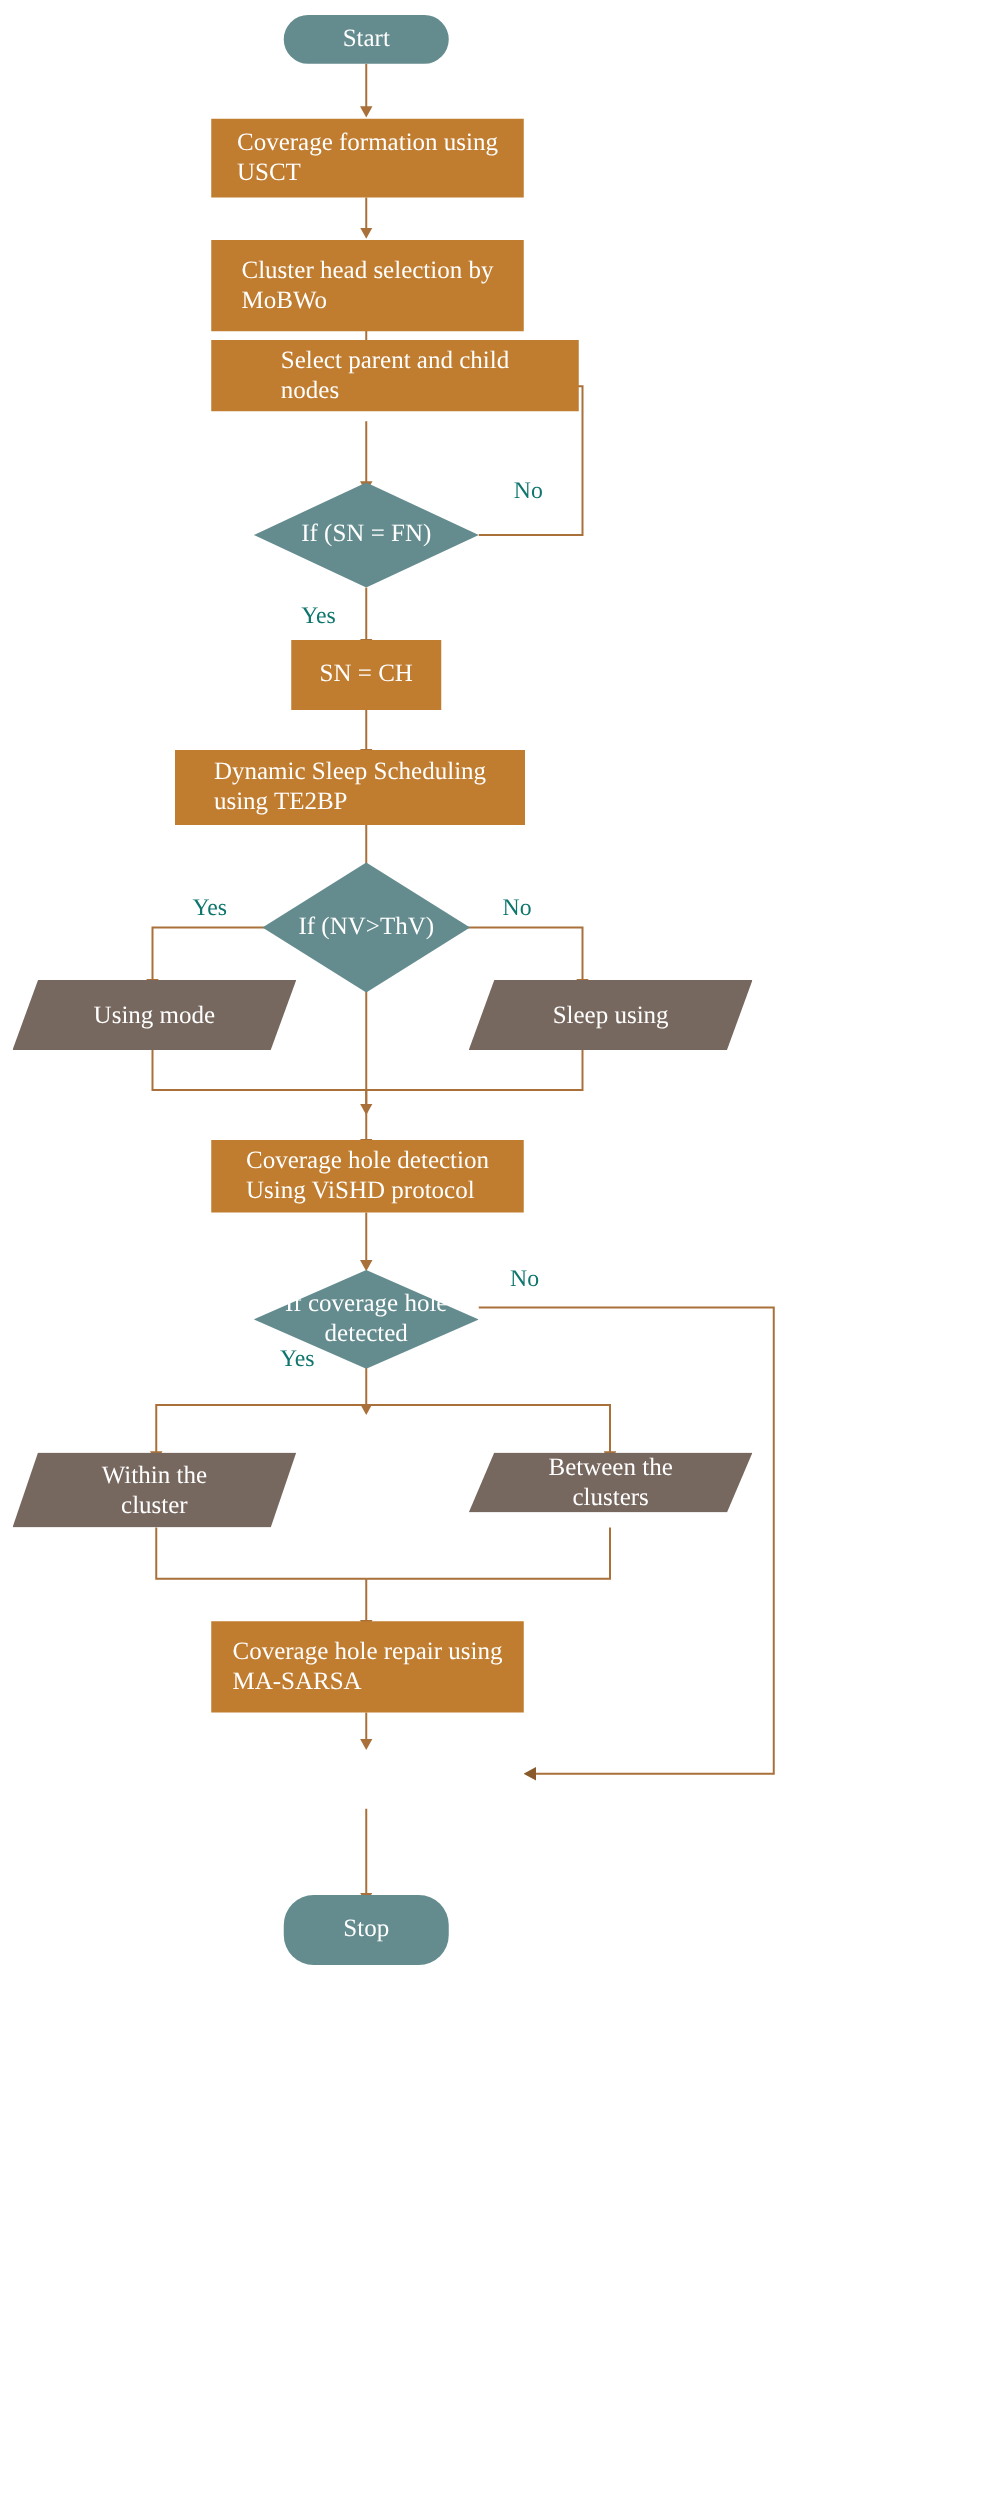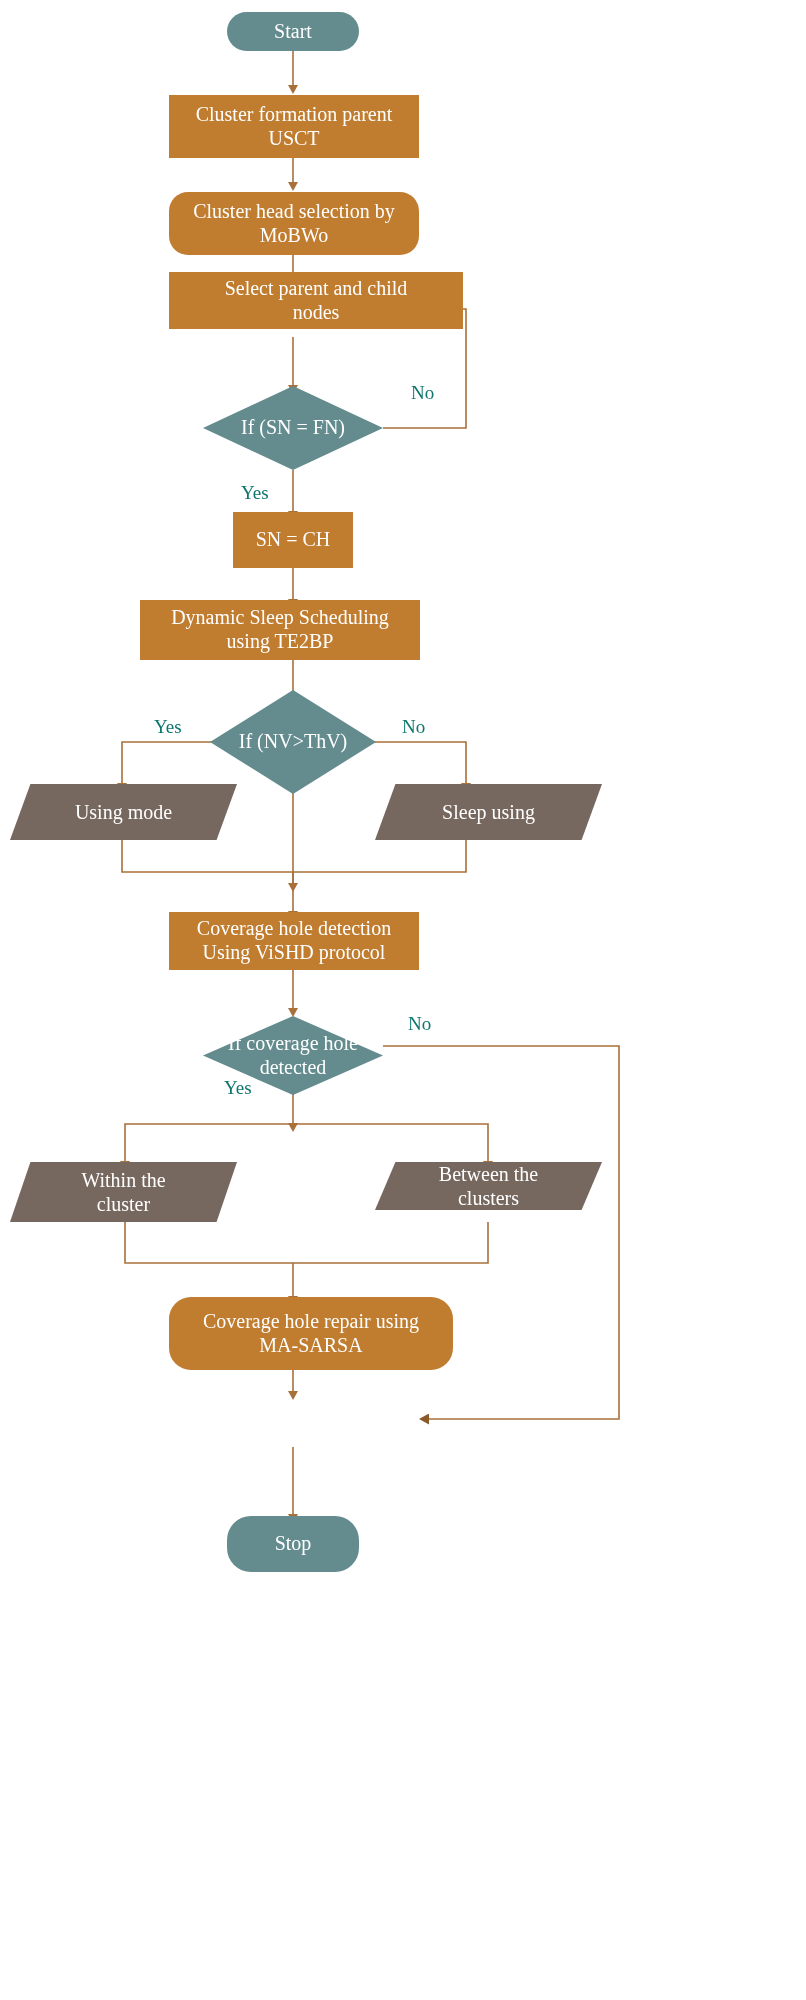--- a/index.html
+++ b/index.html
@@ -1,20 +1,20 @@
 <!DOCTYPE html>
 <html><head>
 <meta charset="utf-8">
 <style>
   html,body{margin:0;padding:0;background:#ffffff;}
   body{width:806px;height:2000px;overflow:hidden;font-family:"Liberation Serif",serif;}
   #stage{position:relative;width:806px;height:2000px;background:#fff;}
   svg#edges{position:absolute;left:0;top:0;width:806px;height:2000px;}
   .node{position:absolute;display:flex;align-items:center;justify-content:center;
-        text-align:center;color:#ffffff;box-sizing:border-box;line-height:1.18;}
+        text-align:left;color:#ffffff;box-sizing:border-box;line-height:1.18;}
   .proc{background:#c07c2f;font-size:20px;}
   .term{background:#648c8e;border-radius:24px;font-size:20px;}
   .diamond-wrap{position:absolute;}
   .diamond-shape{position:absolute;left:0;top:0;width:100%;height:100%;
         background:#648c8e;clip-path:polygon(50% 0%,100% 50%,50% 100%,0% 50%);}
   .diamond-label{position:absolute;left:0;top:0;width:100%;height:100%;
         display:flex;align-items:center;justify-content:center;color:#fff;
         font-size:20px;text-align:center;line-height:1.18;}
   .para{position:absolute;}
   .para-shape{position:absolute;left:0;top:0;width:100%;height:100%;
@@ -81,26 +81,26 @@
       <line x1="293" y1="1447" x2="293" y2="1515" marker-end="url(#ah)"></line>
     </g>
   </svg>
 
   <div class="node term" style="left:227px;top:12px;width:132px;height:39px;">
     <span>Start</span>
   </div>
 
   <div class="node proc" style="left:169px;top:95px;width:250px;height:63px;">
     <span>
-      <span>Cluster formation parent</span><br>
+      <span>Coverage formation using</span><br>
       <span>USCT</span>
     </span>
   </div>
 
-  <div class="node proc" style="left:169px;top:192px;width:250px;height:63px;border-radius:19px;">
+  <div class="node proc" style="left:169px;top:192px;width:250px;height:73px;">
     <span>
       <span>Cluster head selection by</span><br>
       <span>MoBWo</span>
     </span>
   </div>
 
   <div class="node proc" style="left:169px;top:272px;width:294px;height:57px;">
     <span>
       <span>Select parent and child</span><br>
       <span>nodes</span>
@@ -182,21 +182,21 @@
   <div class="para" style="left:375px;top:1162px;width:227px;height:48px;">
     <div class="para-shape"></div>
     <div class="para-label">
       <span style="display:block;">
         <span>Between the</span><br>
         <span>clusters</span>
       </span>
     </div>
   </div>
 
-  <div class="node proc" style="left:169px;top:1297px;width:284px;height:73px;border-radius:22px;">
+  <div class="node proc" style="left:169px;top:1297px;width:250px;height:73px;">
     <span>
       <span>Coverage hole repair using</span><br>
       <span>MA-SARSA</span>
     </span>
   </div>
 
 
   <div class="node term" style="left:227px;top:1516px;width:132px;height:56px;">
     <span>Stop</span>
   </div>

